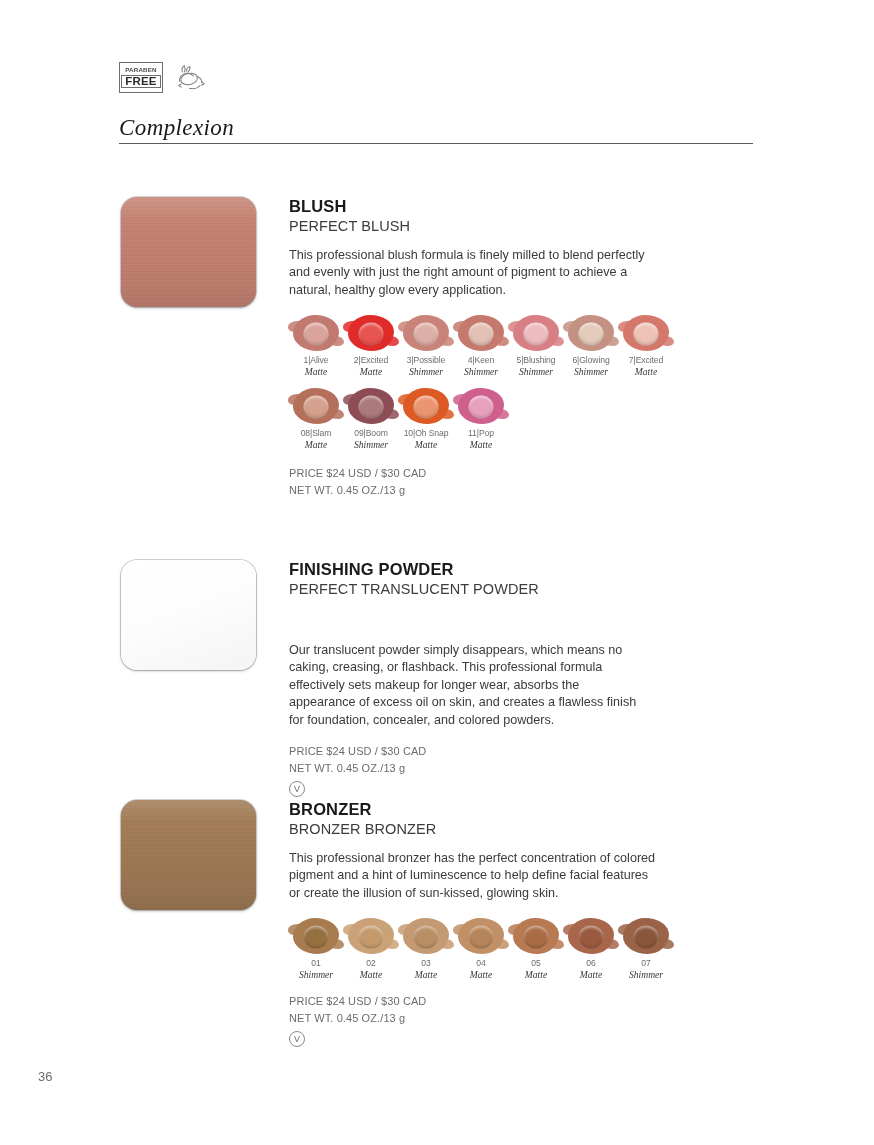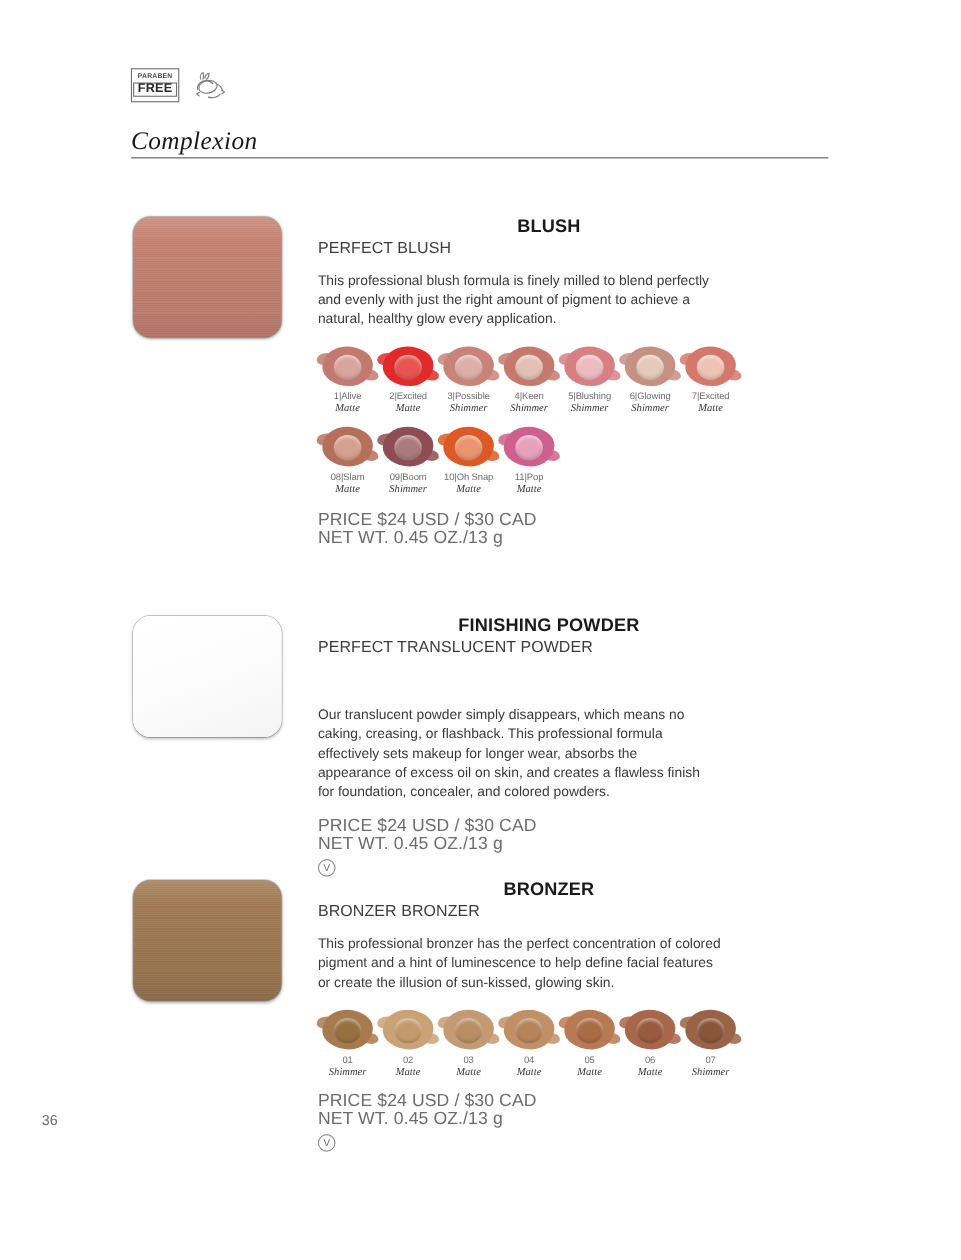--- a/index.html
+++ b/index.html
@@ -106,38 +106,37 @@
       #a17b54;
   }
 
   .details { position: absolute; left: 289px; width: 420px; }
   .p-name {
     font-size: 16.5px;
     font-weight: 700;
     color: #1a1a1a;
     letter-spacing: .15px;
     line-height: 19px;
-    text-align: center;
   }
   .p-sub {
     font-size: 14.5px;
     color: #3c3c3c;
     letter-spacing: .1px;
     line-height: 18px;
     margin-top: 1px;
   }
   .p-desc {
     font-size: 12.6px;
     color: #3a3a3a;
     line-height: 17.4px;
     margin-top: 12px;
     max-width: 372px;
   }
   .p-price {
-    font-size: 16px;
+    font-size: 11px;
     color: #6b6c6e;
     line-height: 16.6px;
     letter-spacing: .1px;
   }
 
   
   .swatch-row { display: flex; }
   .swatch-cell {
     width: 54px;
     text-align: center;
@@ -208,21 +207,21 @@
     justify-content: center;
     font-size: 9px;
     color: #6b6c6e;
     line-height: 1;
     margin-top: 5px;
   }
 
   .page-num {
     position: absolute;
     left: 38px;
-    top: 1011px;
+    top: 1069px;
     font-size: 13px;
     color: #6b6c6e;
   }
 </style>
 </head>
 <body>
 
 <div class="cert-row">
   <div class="paraben-badge">
     <span class="l1">PARABEN</span>

